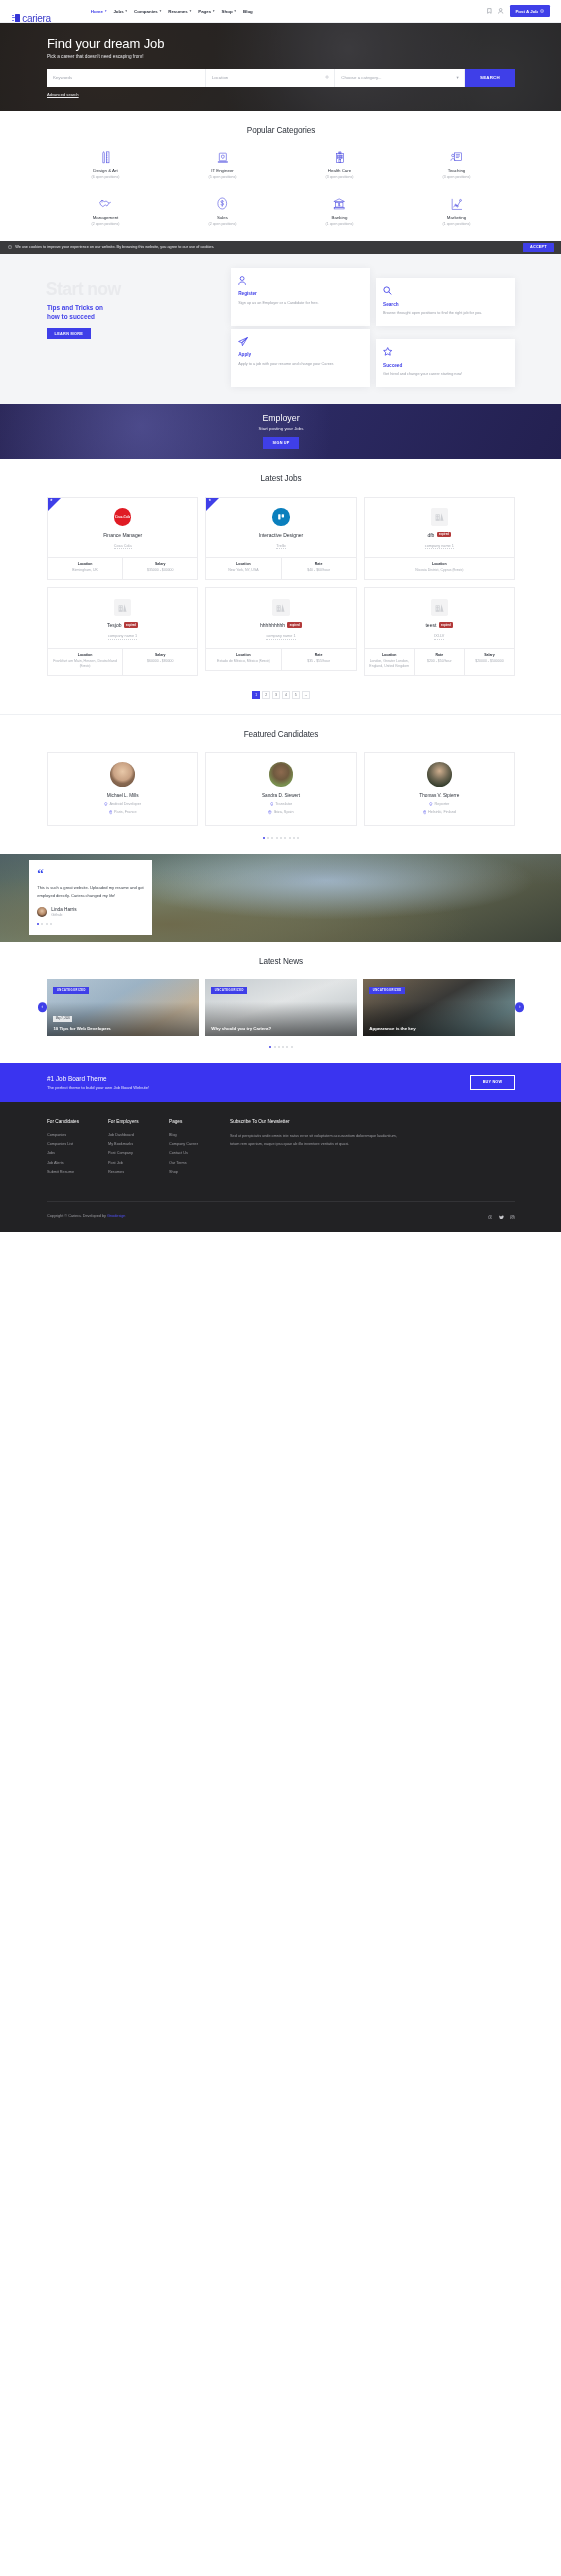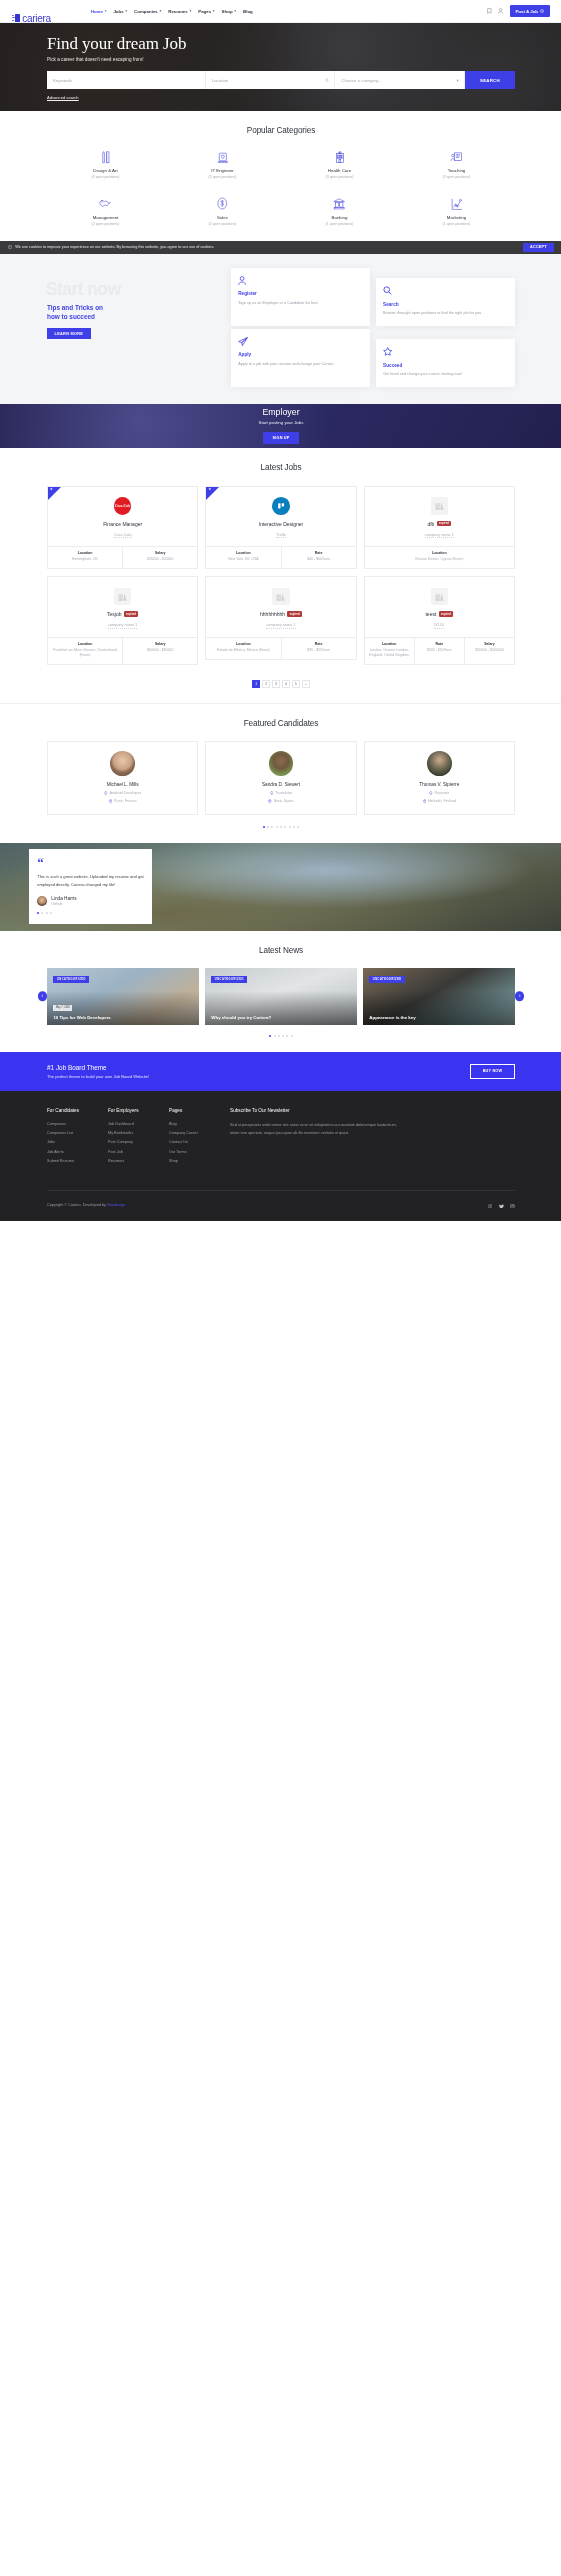--- a/index.html
+++ b/index.html
@@ -42,21 +42,21 @@
     height: 88px; position: relative; overflow:hidden;
     background:
       radial-gradient(circle at 18% 40%, #4b4038 0%, rgba(0,0,0,0) 42%),
       radial-gradient(circle at 62% 30%, #6b6b73 0%, rgba(0,0,0,0) 38%),
       radial-gradient(circle at 88% 62%, #585a5e 0%, rgba(0,0,0,0) 40%),
       linear-gradient(135deg,#2b2724 0%, #3c3a39 45%, #2a2b2e 100%);
     display:flex; align-items:center;
   }
   .hero::after{content:"";position:absolute;inset:0;background:rgba(20,18,18,.55);}
   .hero .wrap{position:relative;z-index:2;}
-  .hero h1 { color:#fff; font-size:17px; font-weight:400; letter-spacing:-0.1px;font-family:Liberation Serif, serif;}
+  .hero h1 { color:#fff; font-size:13px; font-weight:400; letter-spacing:-0.1px;}
   .hero p { color:#e7e7ea; font-size:4.7px; margin-top:2.9px;}
   .searchbar {
     margin-top: 9.4px; background:#fff; height:18px; display:flex; align-items:stretch;
   }
   .sb-field { flex:1; display:flex; align-items:center; padding:0 5.9px; border-right:0.6px solid #eceef1; position:relative;}
   .sb-field span { font-size:4.4px; color:#a3a7b0; }
   .sb-field.kw{flex:1.25;}
   .sb-icon{ position:absolute; right:5.3px; color:#b7bbc3; font-size:4.7px;}
   .sb-btn { background:#3f3fe8; color:#fff; width:50px; display:flex; align-items:center; justify-content:center;
             font-size:4.4px; font-weight:700; letter-spacing:0.2px; cursor:pointer;}
@@ -95,21 +95,21 @@
   .step { background:#fff; padding:7.6px 7px 9.4px; box-shadow:0 1.2px 8.2px rgba(30,35,60,.07);}
   .step.a { margin-top:0; }
   .step.b { margin-top:10.5px; }
   .step.c { margin-top:-3.5px; }
   .step.d { margin-top:7px; }
   .step-ico{ color:#3f3fe8; height:10px; display:flex; align-items:flex-end;}
   .step-h { color:#3f3fe8; font-size:4.7px; font-weight:700; margin-top:5.9px;}
   .step-p { color:#9a9ea8; font-size:3.8px; line-height:1.75; margin-top:3.5px;}
 
   
-  .cta-row { display:flex; height:44px;}
+  .cta-row { display:flex; height:55px;}
   .cta { flex:1; position:relative; display:flex; flex-direction:column; align-items:center; justify-content:center; overflow:hidden;}
   .cta.employer{
     background:
       radial-gradient(circle at 25% 40%, rgba(120,120,200,.45) 0%, rgba(0,0,0,0) 45%),
       linear-gradient(120deg,#231f4d 0%, #2c2a63 50%, #232050 100%);
   }
   .cta.candidate{
     background:
       radial-gradient(circle at 30% 45%, rgba(150,90,200,.5) 0%, rgba(0,0,0,0) 50%),
       radial-gradient(circle at 75% 55%, rgba(90,70,190,.55) 0%, rgba(0,0,0,0) 55%),

